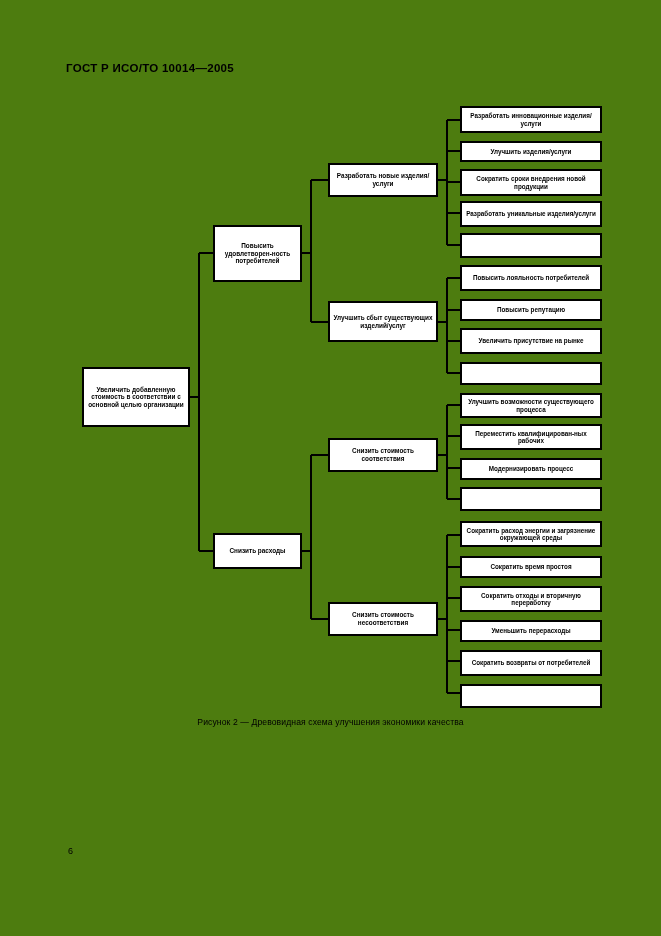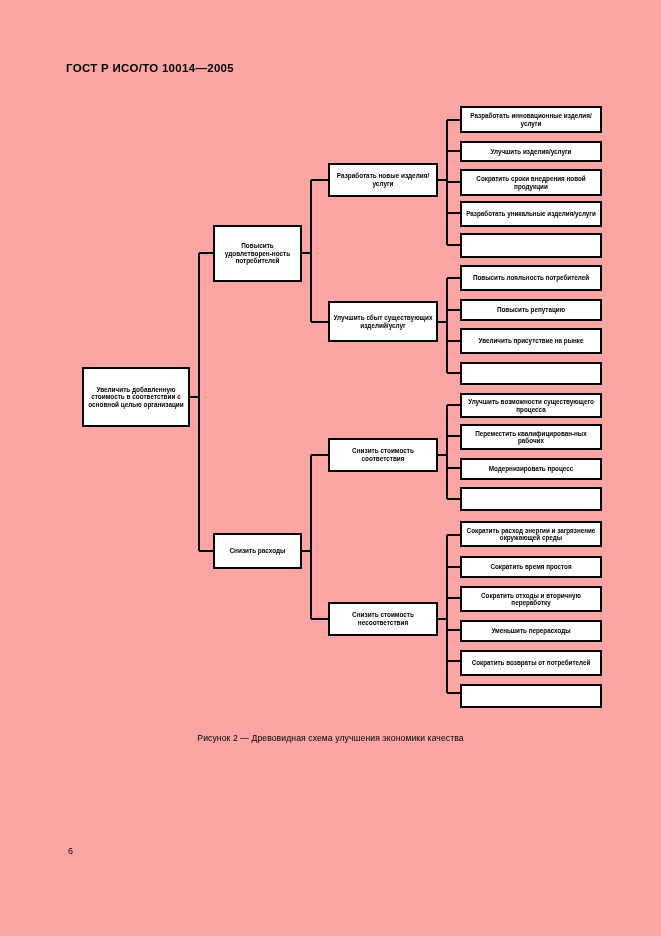--- a/index.html
+++ b/index.html
@@ -10,21 +10,21 @@
   }
   body {
     font-family: "Liberation Sans", sans-serif;
     color: #000000;
   }
 
   #page {
     position: relative;
     width: 661px;
     height: 936px;
-    background: #fca5a5;
+    background: #4d7c0f;
     overflow: hidden;
   }
 
   
   .doc-header {
     position: absolute;
     left: 66px;
     top: 62px;
     font-size: 11.5px;
     font-weight: bold;
@@ -33,21 +33,20 @@
   }
 
   .figure-caption {
     position: absolute;
     left: 0;
     top: 717px;
     width: 661px;
     text-align: center;
     font-size: 8.6px;
     letter-spacing: 0.1px;
-    margin-top: 16px;
   }
 
   .page-number {
     position: absolute;
     left: 68px;
     top: 846px;
     font-size: 9px;
   }
 
   

